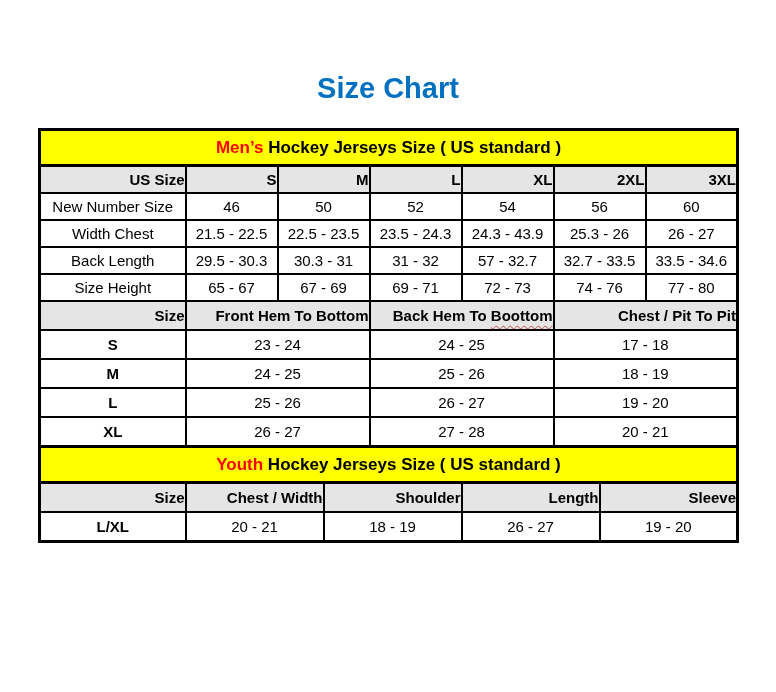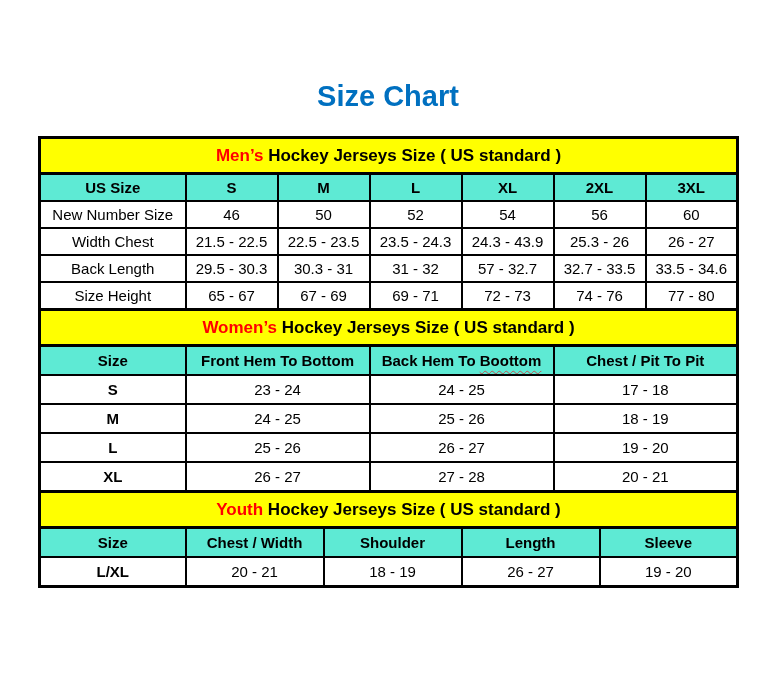--- a/index.html
+++ b/index.html
@@ -6,21 +6,21 @@
     margin: 0;
     padding: 0;
     background: #ffffff;
     width: 776px;
     height: 692px;
     overflow: hidden;
     font-family: "Liberation Sans", sans-serif;
   }
   .page { position: relative; width: 776px; height: 692px; }
   .title {
-    margin: 16px;
+    margin: 8px;
     padding-top: 64px;
     text-align: center;
     font-size: 29px;
     font-weight: 700;
     color: var(--title-color, #0070C0);
     letter-spacing: 0px;
   }
   table.size-table {
     border-collapse: collapse;
     table-layout: fixed;
@@ -42,21 +42,22 @@
     background: var(--band-bg, #FFFF00);
     border: 3px solid var(--border, #000);
     height: 33px;
     font-size: 17px;
     font-weight: 700;
   }
   td.band .accent { color: var(--accent, #FF0000); }
   th {
     font-size: 15px;
     font-weight: 700;
-    background: #5eead4;
+    background: #e5e5e5;
+    text-align: right;
   }
   td.cell {
     font-size: 15px;
     font-weight: 400;
     background: #fff;
   }
   tr.men th, tr.men td.cell { height: 25px; }
   tr.women th, tr.women td.cell { height: 27px; }
   tr.youth th, tr.youth td.cell { height: 27px; }
   tr.women td.label, tr.youth td.label { font-weight: 700; }
@@ -132,23 +133,20 @@
         </tr>
         <tr class="men">
           <td class="cell label">Size Height</td>
           <td colspan="2" class="cell">65 - 67</td>
           <td colspan="2" class="cell">67 - 69</td>
           <td colspan="2" class="cell">69 - 71</td>
           <td colspan="2" class="cell">72 - 73</td>
           <td colspan="2" class="cell">74 - 76</td>
           <td colspan="2" class="cell">77 - 80</td>
         </tr>
-        <tr class="band-row">
-          <td colspan="13" class="band"><span class="accent">Women’s</span> Hockey Jerseys Size ( US standard )</td>
-        </tr>
         <tr class="women">
           <th colspan="1">Size</th>
           <th colspan="4">Front Hem To Bottom</th>
           <th colspan="4">Back Hem To <span class="squiggle">Boottom</span></th>
           <th colspan="4">Chest / Pit To Pit</th>
         </tr>
         <tr class="women">
           <td class="cell label">S</td>
           <td colspan="4" class="cell">23 - 24</td>
           <td colspan="4" class="cell">24 - 25</td>

